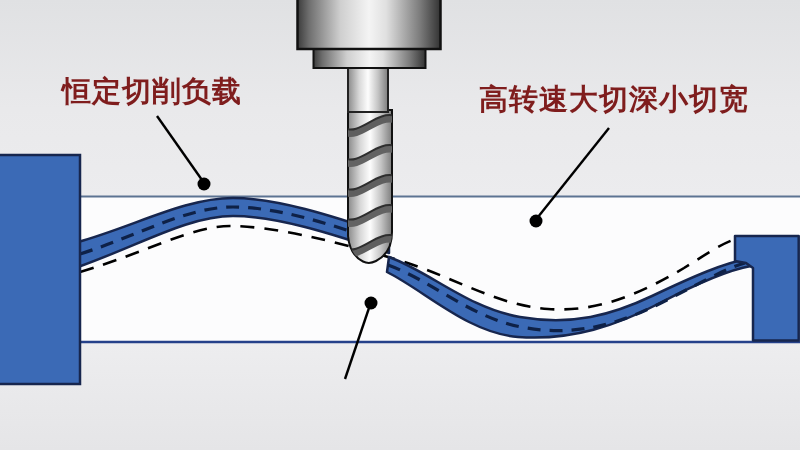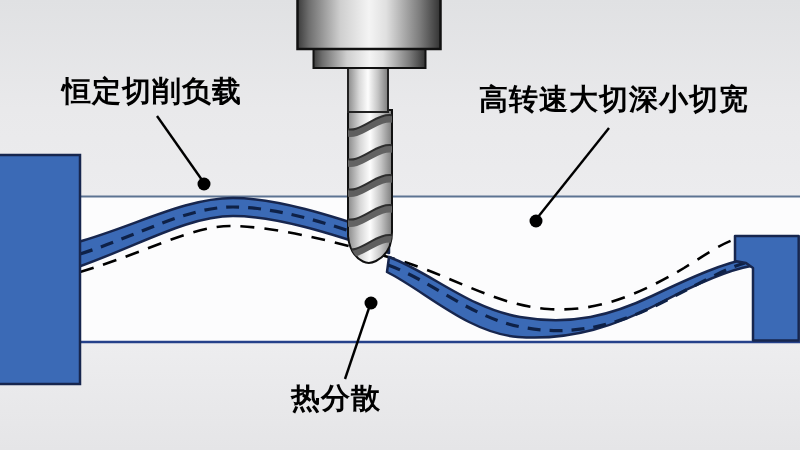--- a/index.html
+++ b/index.html
@@ -6,21 +6,21 @@
   .stage{
     position:relative;
     width:800px;height:450px;
     overflow:hidden;
     font-family:"DejaVu Sans","Liberation Sans",sans-serif;
     background:#e8e8ea;
   }
   .stage svg{position:absolute;left:0;top:0;}
   .callout-label{
     position:absolute;
-    color:#000000;
+    color:#7f1d1d;
     font-weight:700;
     white-space:nowrap;
     letter-spacing:1px;
     line-height:1.1;
   }
   .label-constant{left:62px;top:76px;font-size:29px;}
   .label-highspeed{left:479px;top:84px;font-size:29px;}
   .label-heat{left:291px;top:383px;font-size:29px;}
 </style>
 </head>
@@ -112,15 +112,14 @@
       <circle cx="536" cy="221" r="6.5" stroke="none"></circle>
       <line x1="345" y1="379" x2="369" y2="308" stroke-width="2.4"></line>
       <circle cx="371" cy="303" r="6.5" stroke="none"></circle>
     </g>
   </svg>
 
   <div class="callout-label label-constant">恒定切削负载</div>
 
   <div class="callout-label label-highspeed">高转速大切深小切宽</div>
 
-  <div class="callout-label label-heat">热分散</div>
 
 </div>
 
 </body></html>

